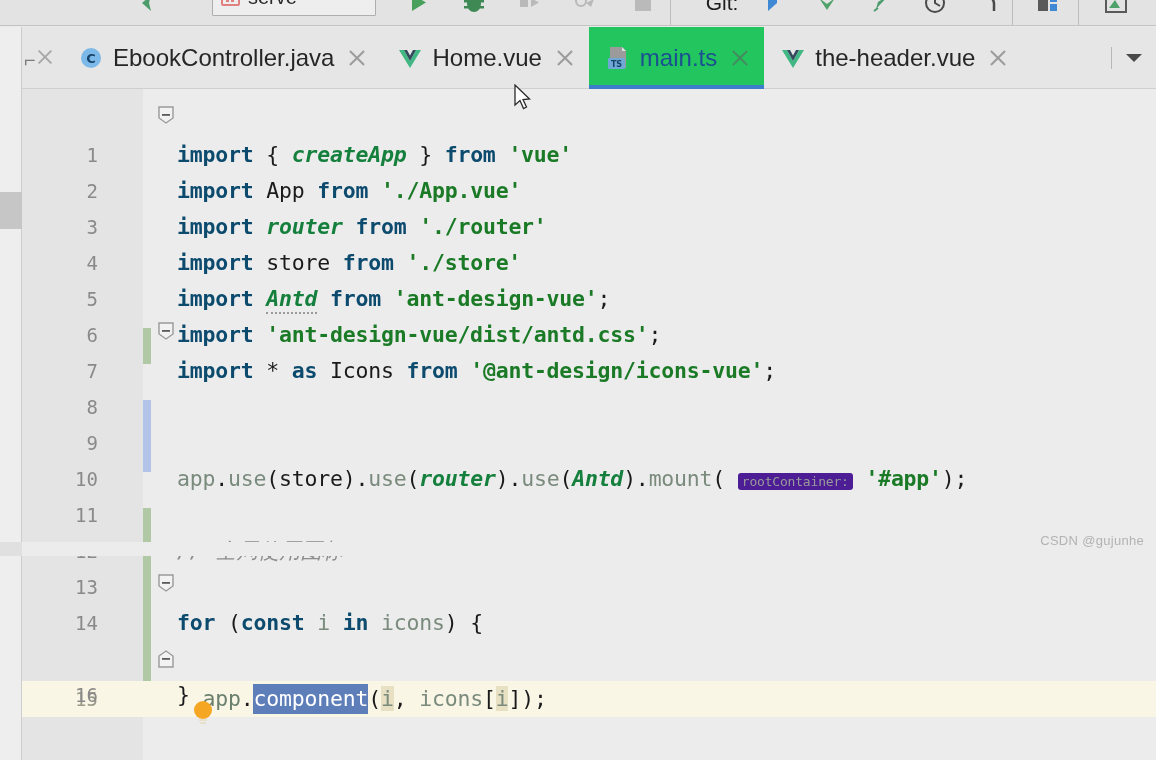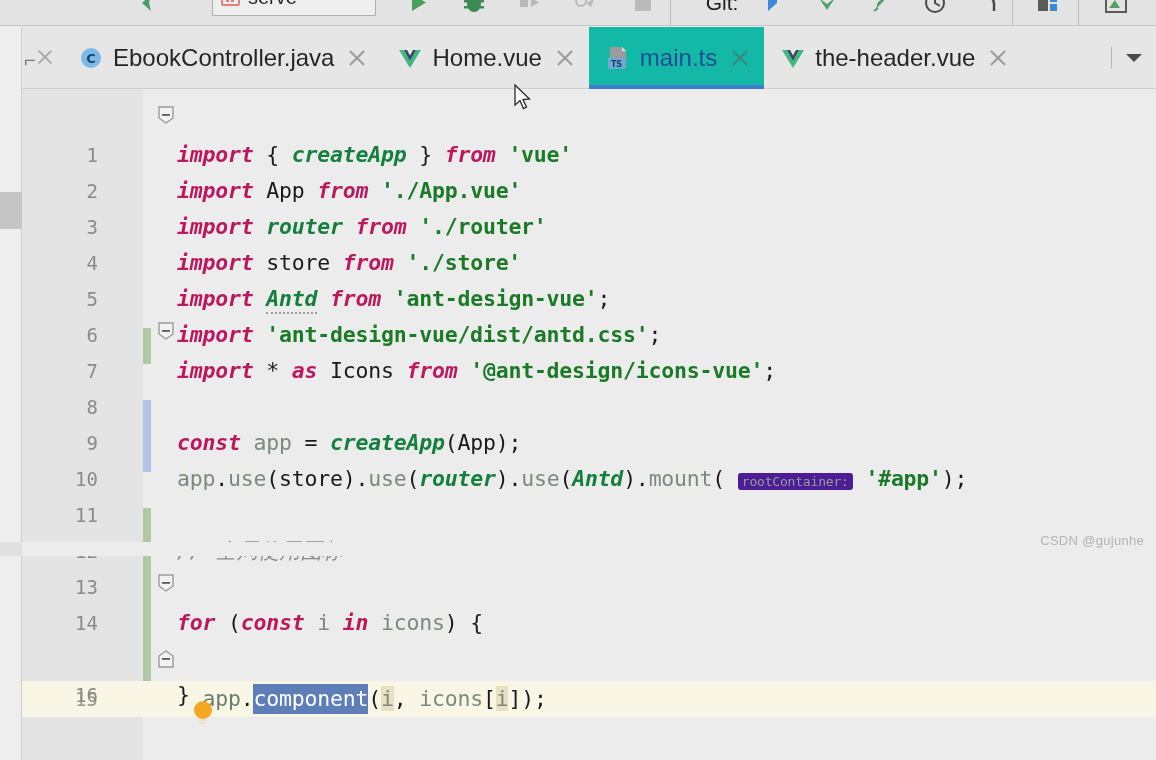--- a/index.html
+++ b/index.html
@@ -79,21 +79,21 @@
     height: 62px;
     display: flex; align-items: stretch;
   }
   .tab {
     display: flex; align-items: center;
     padding: 0 14px 0 16px;
     height: 62px;
     position: relative;
     cursor: default;
   }
-  .tab.active { background: #14b8a6; }
+  .tab.active { background: #22c55e; }
   .tab.active::after {
     content: "";
     position: absolute; left: 0; right: 0; bottom: 0;
     height: 4px; background: #3d7ecc;
   }
   .tab-icon {
     width: 26px; height: 26px;
     margin-right: 9px;
     flex: none;
     position: relative;
@@ -205,21 +205,21 @@
   .code {
     position: absolute; left: 155px; top: 0;
     height: 36px; line-height: 36px;
     font-family: "DejaVu Sans Mono", monospace;
     font-size: 21.5px;
     white-space: pre;
     letter-spacing: -0.2px;
   }
 
   
-  .kw    { color: #be185d; font-weight: bold; font-style: italic; }
+  .kw    { color: #0c4a6e; font-weight: bold; }
   .plain { color: #1a1a1a; }
   .str   { color: #1a7a26; font-weight: bold; }
   .punct { color: #1a1a1a; }
   .ital  { color: #15803d; font-style: italic; font-weight: bold; }
   .dim   { color: #7a8b7d; }
   .comment { color: #8c8c8c; font-style: italic; }
   .field { color: #6a7f6d; }
   .hint  {
     color: #9a9a9a; background: #4c1d95;
     border-radius: 3px; padding: 1px 4px;
@@ -524,21 +524,20 @@
       <span class="code"><span class="kw">import</span><span class="punct"> * </span><span class="kw">as</span><span class="plain"> Icons </span><span class="kw">from</span><span class="punct"> </span><span class="str">'@ant-design/icons-vue'</span><span class="punct">;</span></span>
     </div>
 
     <div class="line-row" style="top:300px;">
       <span class="lnum">8</span>
       <span class="code"></span>
     </div>
 
     <div class="line-row" style="top:336px;">
       <span class="lnum">9</span>
-      <span class="code"><span class="kw">const</span><span class="dim"> app </span><span class="punct">= </span><span class="ital">createApp</span><span class="punct">(</span><span class="plain">App</span><span class="punct">);</span></span>
     </div>
 
     <div class="line-row" style="top:372px;">
       <span class="lnum">10</span>
       <span class="code"><span class="dim">app</span><span class="punct">.</span><span class="dim">use</span><span class="punct">(</span><span class="plain">store</span><span class="punct">).</span><span class="dim">use</span><span class="punct">(</span><span class="ital">router</span><span class="punct">).</span><span class="dim">use</span><span class="punct">(</span><span class="ital">Antd</span><span class="punct">).</span><span class="dim">mount</span><span class="punct">( </span><span class="hint">rootContainer:</span><span class="punct"> </span><span class="str">'#app'</span><span class="punct">);</span></span>
     </div>
 
     <div class="line-row" style="top:408px;">
       <span class="lnum">11</span>
       <span class="code"></span>

